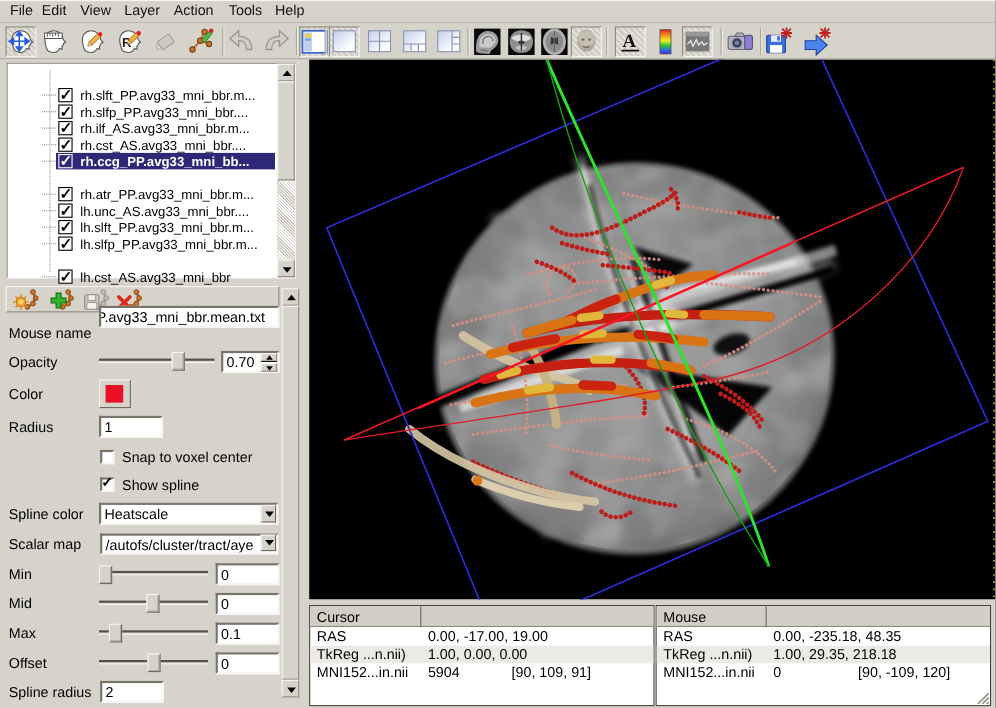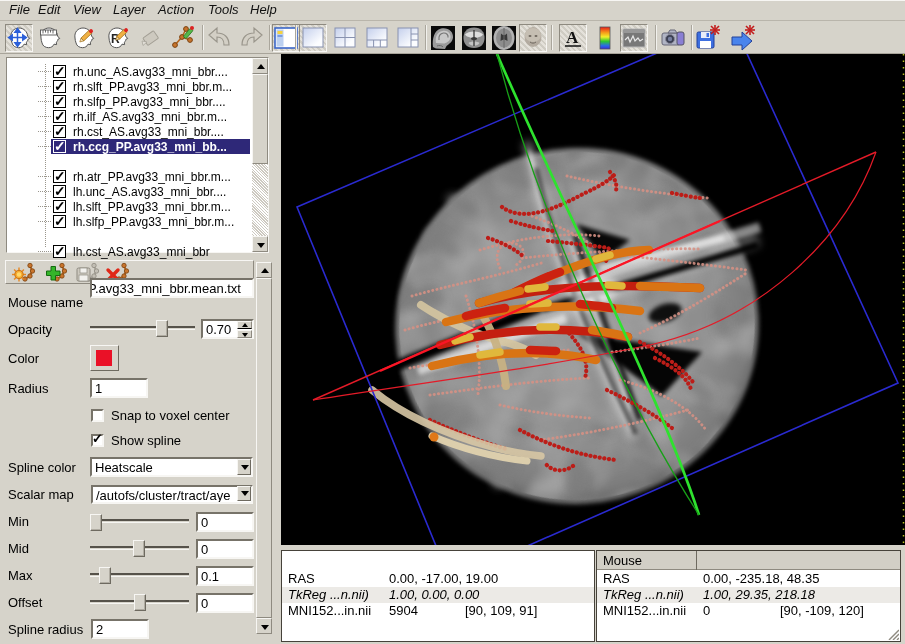--- a/index.html
+++ b/index.html
@@ -6,21 +6,21 @@
 html,body { width:905px; height:644px; overflow:hidden; }
 #root {
   position:relative; width:905px; height:644px;
   background:#d6d3ca; font-family:"Liberation Sans", sans-serif;
   font-size:13px; color:#000;
 }
 .abs { position:absolute; }
 
 #menubar { left:0; top:0; width:905px; height:21px; background:#d6d3ca;
   border-top:1px solid #f7f6f3; border-bottom:1px solid #b9b5ab; }
-#menubar span { position:absolute; top:1px; font-size:13px; color:#111;font-style:italic; }
+#menubar span { position:absolute; top:1px; font-size:13px; color:#111; }
 
 #toolbar { left:0; top:21px; width:905px; height:33px; background:#d6d3ca;
   border-bottom:1px solid #a8a49a; }
 .tbtn { position:absolute; top:3px; width:28px; height:28px; }
 .tbtn.pressed { border:1px solid; border-color:#8e8a80 #f7f6f3 #f7f6f3 #8e8a80;
   background-image:repeating-linear-gradient(45deg,#e4e1da 0 2px,#cfccc3 2px 4px); }
 .tsep { position:absolute; top:4px; width:2px; height:25px;
   border-left:1px solid #aaa69c; border-right:1px solid #f2f1ed; }
 
 #leftpanel { left:0; top:54px; width:281px; height:590px; background:#d6d3ca; }
@@ -65,21 +65,21 @@
   border-top:5px solid #000; }
 .checkbox { position:absolute; width:13px; height:13px; background:#fff;
   border:2px solid; border-color:#777369 #f7f6f3 #f7f6f3 #777369; }
 
 .itable { position:absolute; top:550px; background:#fff; border:1px solid #46423a;
   font-size:13px; }
 .itable .hdr { position:absolute; left:0; top:0; width:100%; height:19px; background:#d2cfc6;
   border-bottom:1px solid #8e8a80; }
 .itable .hdr .c1 { position:absolute; left:6px; top:2px; }
 .itable .irow { position:absolute; left:0; height:16px; width:100%; }
-.itable .alt { background:#eceae6;font-style:italic; }
+.itable .alt { background:#eceae6; }
 </style>
 </head>
 <body>
 <div id="root">
   <div id="menubar" class="abs">
     <span style="left:9px">File</span>
       <span style="left:38px">Edit</span>
     <span style="left:73px">View</span>
       <span style="left:113px">Layer</span>
     <span style="left:158px">Action</span>
@@ -265,25 +265,20 @@
             <line x1="17" y1="2" x2="25" y2="10"></line>
             <line x1="25" y1="2" x2="17" y2="10"></line>
             <line x1="21" y1="1" x2="21" y2="11"></line>
             <line x1="16" y1="6" x2="26" y2="6"></line>
           </g>
         </svg></div>
   </div>
   <div id="leftpanel" class="abs">
     <div id="treebox">
       <div style="position:absolute;left:38px;top:6px;width:1px;height:183px;border-left:1px dotted #9a968c"></div>
-      <div class="trow" style="top:6px">
-          <i class="tl"></i>
-          <span class="cb"></span>
-          <span class="lbl">rh.unc_AS.avg33_mni_bbr....</span>
-        </div>
       <div class="trow" style="top:21px">
           <i class="tl"></i>
           <span class="cb"></span>
           <span class="lbl">rh.slft_PP.avg33_mni_bbr.m...</span>
         </div>
       <div class="trow" style="top:36px">
           <i class="tl"></i>
           <span class="cb"></span>
           <span class="lbl">rh.slfp_PP.avg33_mni_bbr....</span>
         </div>
@@ -612,20 +607,24 @@
       <path d="M297,207 L732,21 L898,383 L450,580 Z" stroke="#2a2ad0" stroke-width="1.6"></path>
       <path d="M313,400 C430,348 600,275 876,152" stroke="#e41b28" stroke-width="1.4"></path>
       <path d="M313,400 C420,383 540,368 650,345 C760,320 845,240 876,152" stroke="#e41b28" stroke-width="1.2"></path>
       <path d="M380,371 L720,221" stroke="#fb1525" stroke-width="2.2"></path>
       <path d="M497,54 C560,200 662,400 699,515" stroke="#2ee22e" stroke-width="2.7"></path>
       <path d="M497,54 C548,250 645,430 699,515" stroke="#17a017" stroke-width="1.3"></path>
     </g>
     <line x1="903.5" y1="54" x2="903.5" y2="545" stroke="#b8c020" stroke-width="1.5" stroke-dasharray="1.5 5"></line>
   </svg>
   <div class="itable" style="left:281px; width:314px; height:92px">
+    <div class="hdr">
+        <span class="c1">Cursor</span>
+        <span style="position:absolute;left:100px;top:0;width:1px;height:19px;background:#6e6a60"></span>
+      </div>
     <div class="irow" style="top:20px">
         <span style="position:absolute;left:6px">RAS</span>
         <span style="position:absolute;left:107px">0.00, -17.00, 19.00</span>
       </div>
     <div class="irow alt" style="top:36px">
         <span style="position:absolute;left:6px">TkReg ...n.nii)</span>
         <span style="position:absolute;left:107px">1.00, 0.00, 0.00</span>
       </div>
     <div class="irow" style="top:52px">
         <span style="position:absolute;left:6px">MNI152...in.nii</span>

